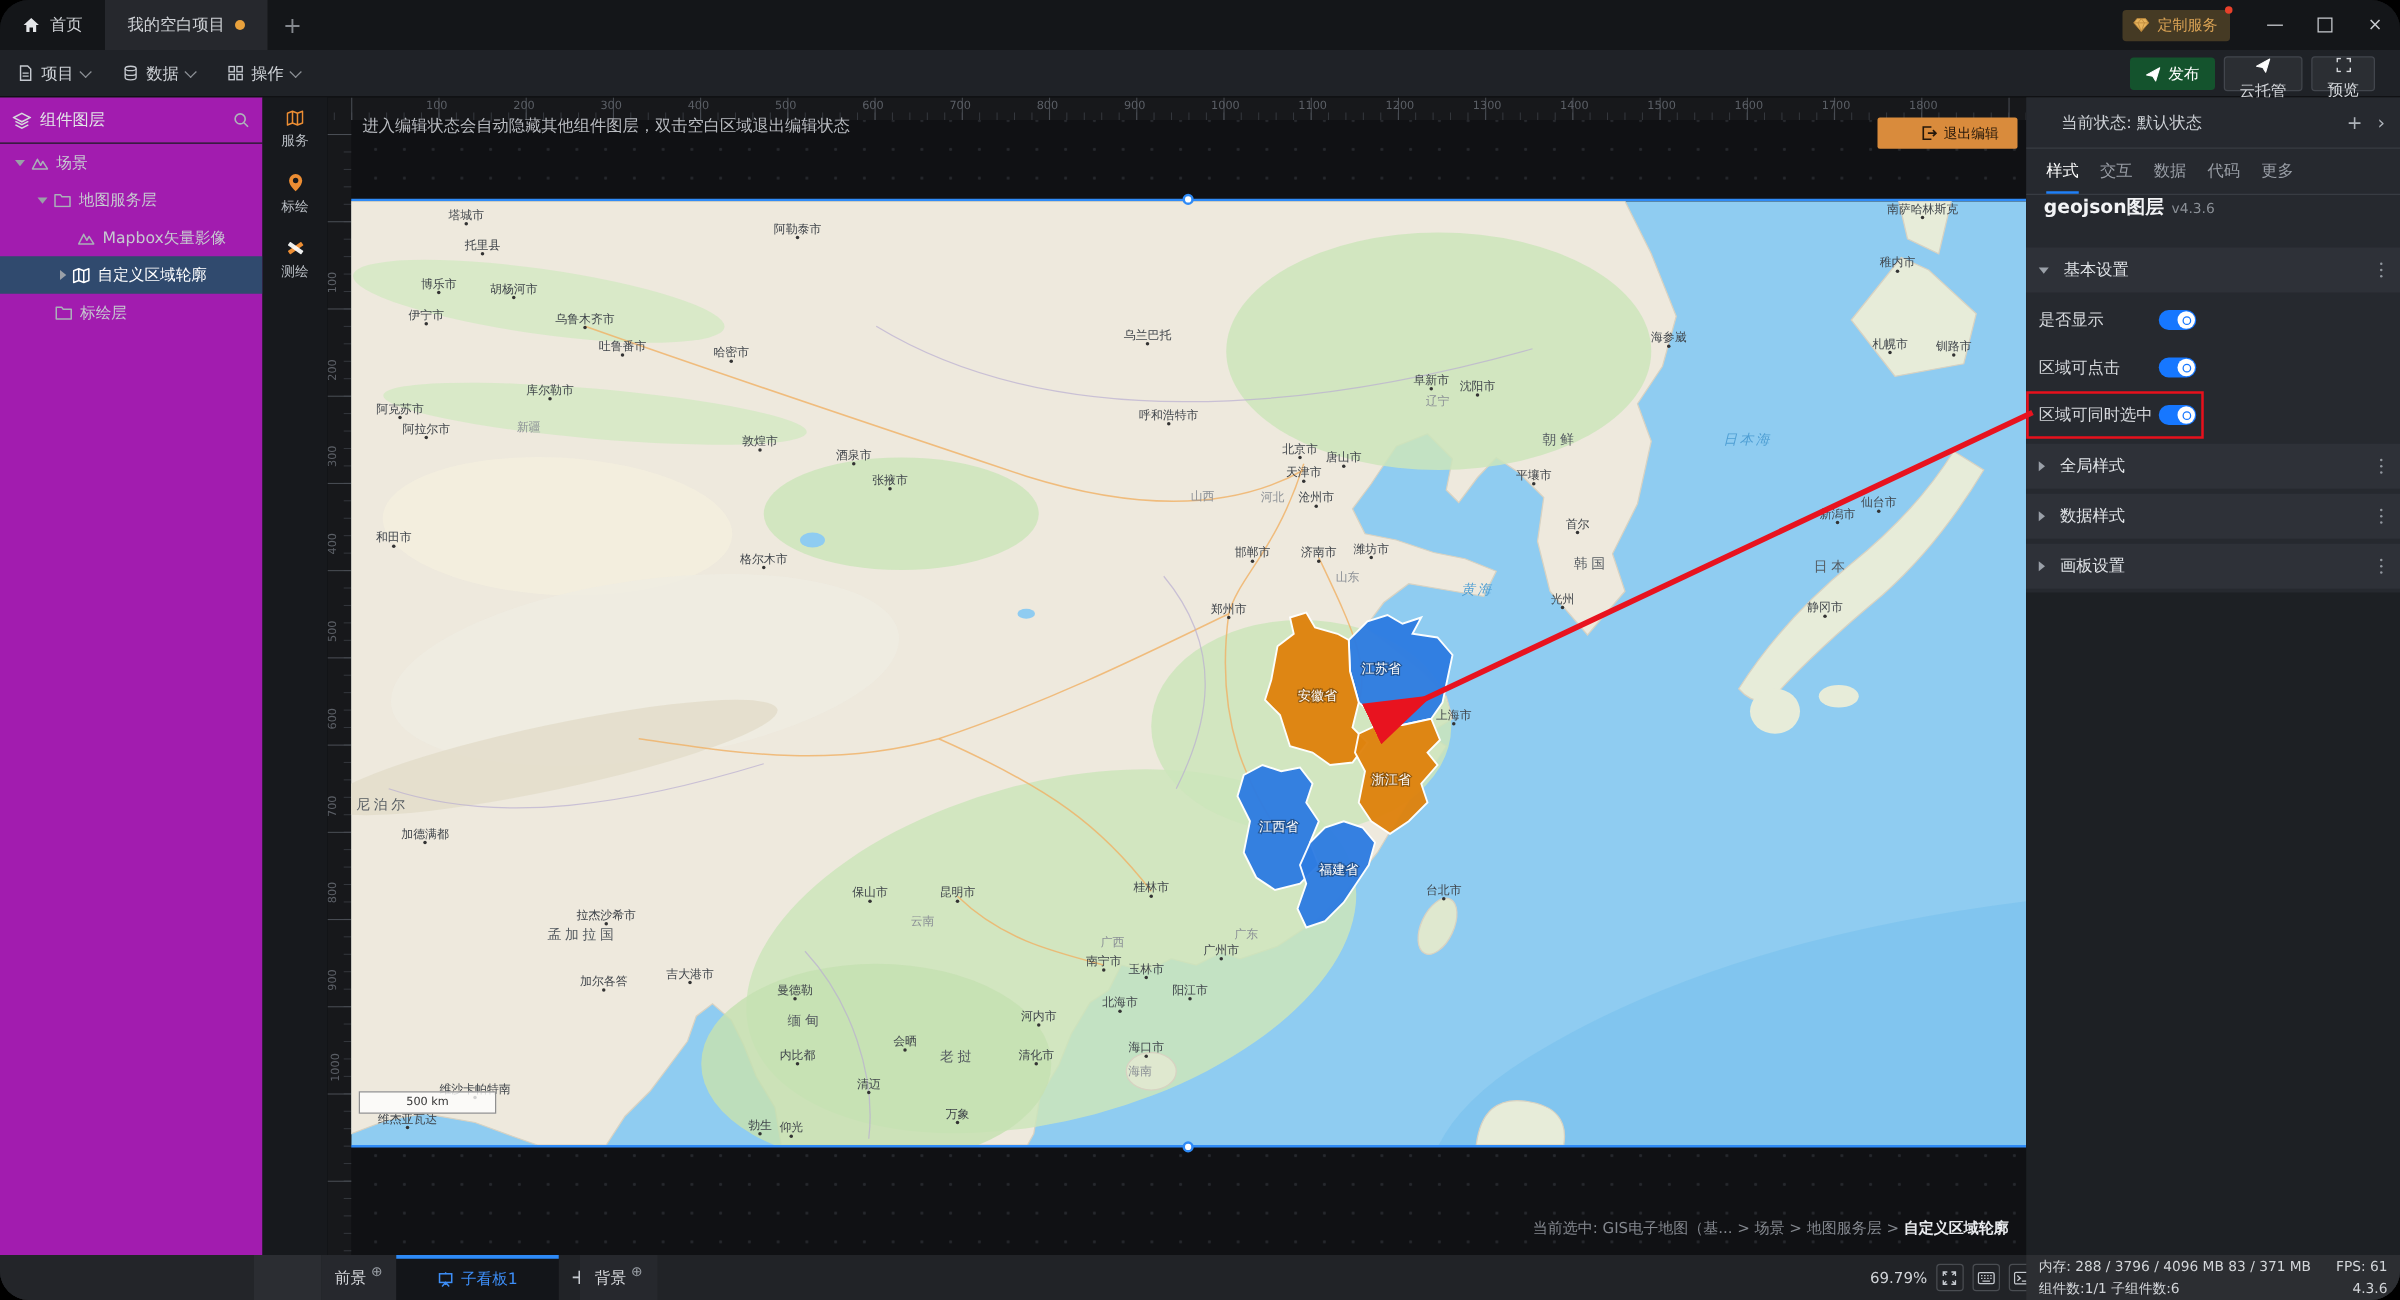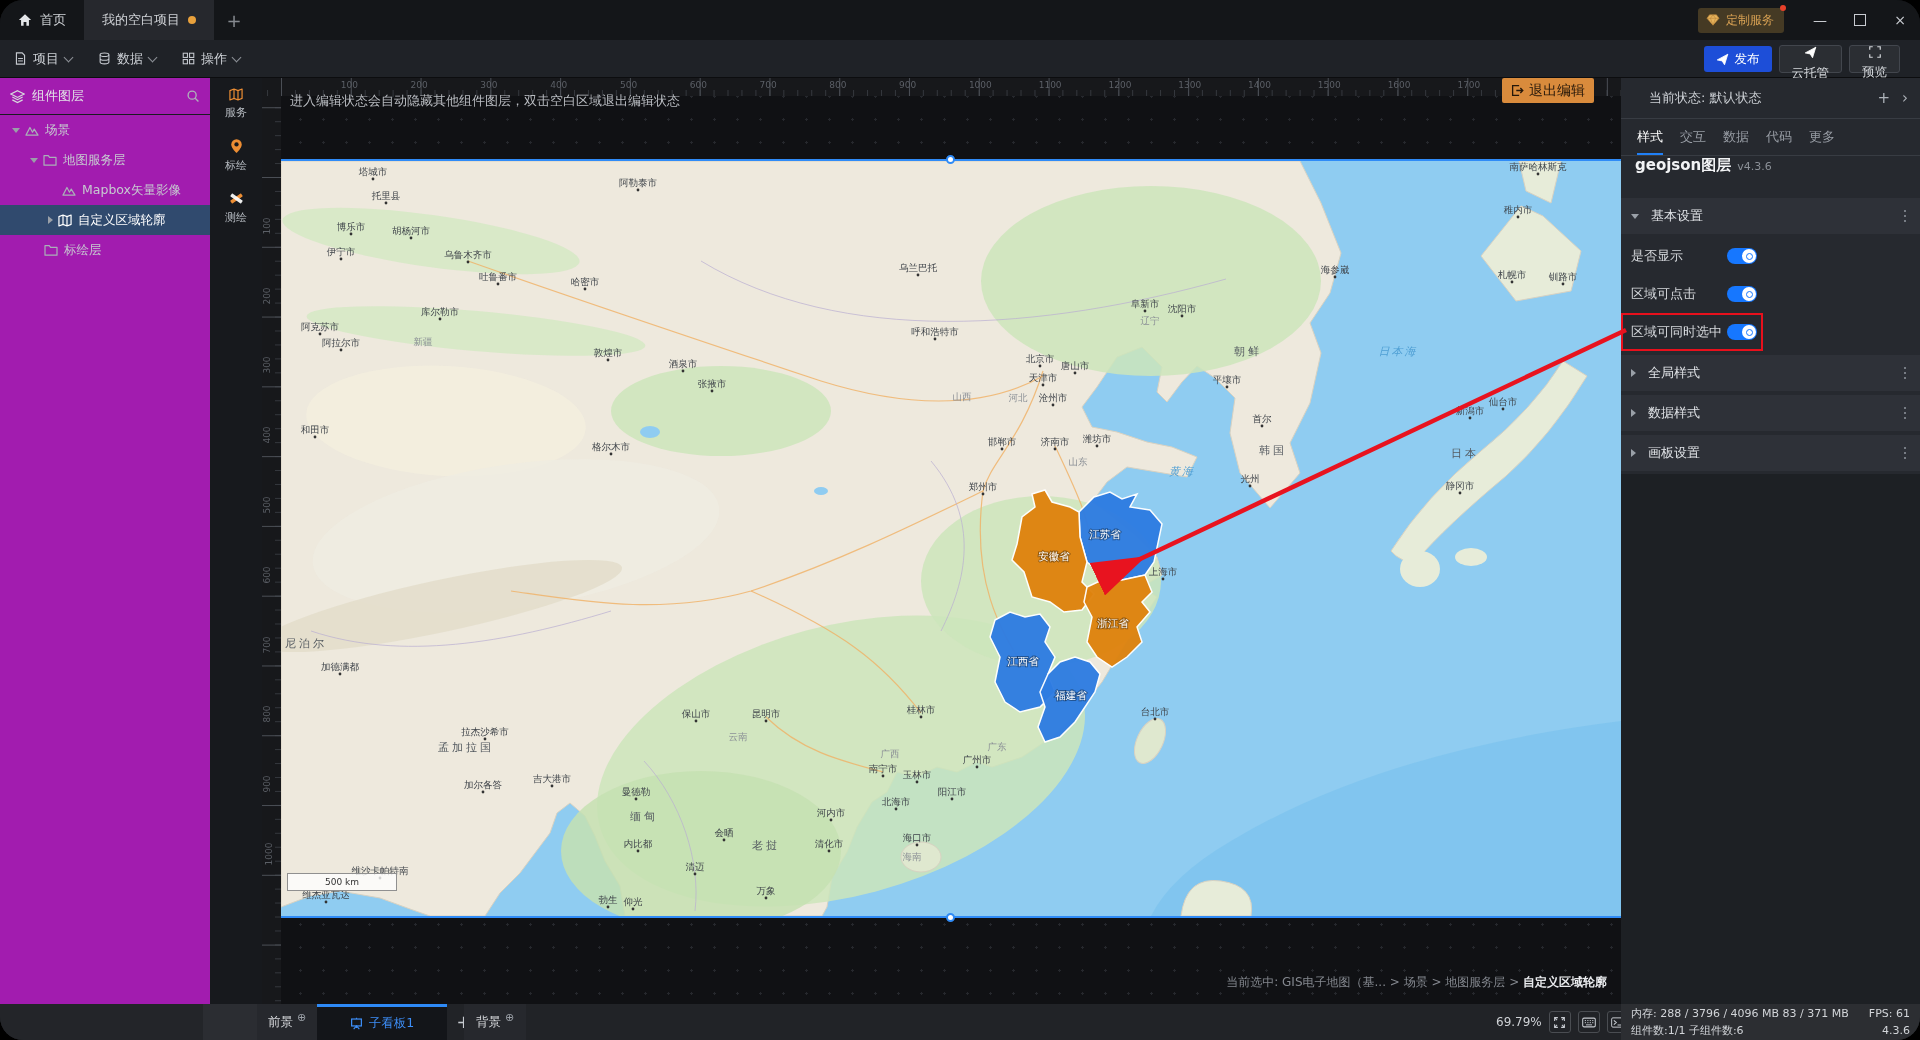--- a/index.html
+++ b/index.html
@@ -19,21 +19,21 @@
   .winctl{width:40px;height:40px;display:flex;align-items:center;justify-content:center;color:#c9ccd1;font-size:14px;cursor:pointer;}
   .maxbox{width:10px;height:10px;border:1px solid #c9ccd1;display:inline-block;}
   
   .menubar{position:absolute;left:0;top:40px;width:1920px;height:38px;background:#1f2227;border-bottom:1px solid #0c0d0f;
            display:flex;align-items:center;padding-left:14px;box-sizing:border-box;}
   .menu-item{display:flex;align-items:center;gap:6px;margin-right:26px;color:#ced2d7;font-size:13px;cursor:pointer;}
   .chev{width:6px;height:6px;border-right:1.5px solid #8d9197;border-bottom:1.5px solid #8d9197;
         transform:rotate(45deg);margin-top:-3px;display:inline-block;}
   .mb-right{position:absolute;right:20px;top:0;height:38px;display:flex;align-items:center;gap:7px;}
   .btn{display:flex;align-items:center;gap:6px;height:26px;padding:0 12px;border-radius:3px;font-size:12.5px;cursor:pointer;}
-  .btn.blue{background:#1d4ed8;color:#fff;}
+  .btn.blue{background:#14532d;color:#fff;}
   .btn.ghost{background:#2b2e33;border:1px solid #42464d;color:#d5d8dc;flex-direction:column;}
   
   .sidebar{position:absolute;left:0;top:78px;width:210px;height:926px;background:#a21caf;}
   .sb-head{height:36px;display:flex;align-items:center;padding:0 10px;gap:7px;color:#e2e4e7;font-size:13px;border-bottom:1px solid #191b1f;}
   .sb-head .grow{flex:1;}
   .tree-row{height:30px;display:flex;align-items:center;font-size:12.5px;color:#c6cad0;cursor:pointer;white-space:nowrap;}
   .tree-row.selected{background:#304a6e;color:#fff;}
   .tri{width:0;height:0;display:inline-block;margin-right:5px;}
   .tri.d{border-left:4px solid transparent;border-right:4px solid transparent;border-top:5px solid #9aa0a8;}
   .tri.r{border-top:4px solid transparent;border-bottom:4px solid transparent;border-left:5px solid #9aa0a8;}
@@ -47,22 +47,22 @@
   .canvas{position:absolute;left:262px;top:78px;width:1359px;height:926px;background:#101114;overflow:hidden;
           background-image:radial-gradient(#26282d 1px,transparent 1.4px);background-size:23px 23px;background-position:4px 30px;}
   .ruler-top{position:absolute;left:0;top:0;width:1359px;height:18px;background:#17181b;
      background-image:linear-gradient(90deg,#4a4e55 0 1px,transparent 1px),linear-gradient(90deg,#34373d 0 1px,transparent 1px);
      background-size:69.79px 18px,13.958px 6px;background-position:19px 0,19px 12px;background-repeat:repeat-x;}
   .ruler-left{position:absolute;left:0;top:18px;width:19px;height:908px;background:#17181b;
      background-image:linear-gradient(#4a4e55 0 1px,transparent 1px),linear-gradient(#34373d 0 1px,transparent 1px);
      background-size:19px 69.79px,6px 13.958px;background-position:0 81px,13px 81px;background-repeat:repeat-y;}
   .rnum{position:absolute;font-size:9px;color:#5b5f66;}
   .hint{position:absolute;left:28px;top:14px;font-size:13px;color:#b9bcc1;z-index:5;}
-  .exit-btn{position:absolute;left:1240px;top:0;width:92px;height:25px;background:#d98b3c;border-radius:2px;
-            display:flex;align-items:center;justify-content:center;gap:5px;color:#24170a;font-size:14px;cursor:pointer;z-index:6;}
+  .exit-btn{position:absolute;left:1240px;top:16px;width:92px;height:25px;background:#d98b3c;border-radius:2px;
+            display:flex;align-items:center;justify-content:center;gap:5px;color:#24170a;font-size:11px;cursor:pointer;z-index:6;padding-left:20px;}
   .map{position:absolute;left:19px;top:81px;width:1340px;height:755px;border-top:2px solid #2f8bf7;border-bottom:2px solid #2f8bf7;box-sizing:content-box;cursor:pointer;}
   .handle{position:absolute;width:9px;height:9px;border-radius:50%;background:#fff;border:2px solid #2f8bf7;box-sizing:border-box;z-index:8;}
   .scalebar{position:absolute;left:6px;top:712px;width:108px;height:16px;background:rgba(255,255,255,.78);
             border:1px solid #909090;font-size:9px;color:#333;display:flex;align-items:center;justify-content:center;}
   .sel-status{position:absolute;right:14px;top:896px;font-size:12px;color:#84888f;z-index:5;}
   .sel-status b{color:#e9ebee;font-weight:bold;}
   
   .panel{position:absolute;left:1621px;top:78px;width:299px;height:926px;background:#1d2024;}
   .p-upper{position:absolute;left:0;top:0;width:299px;background:#26292f;}
   .p-state{height:40px;display:flex;align-items:center;padding:0 12px 0 28px;color:#ccd0d5;font-size:13px;border-bottom:1px solid #383c43;}

